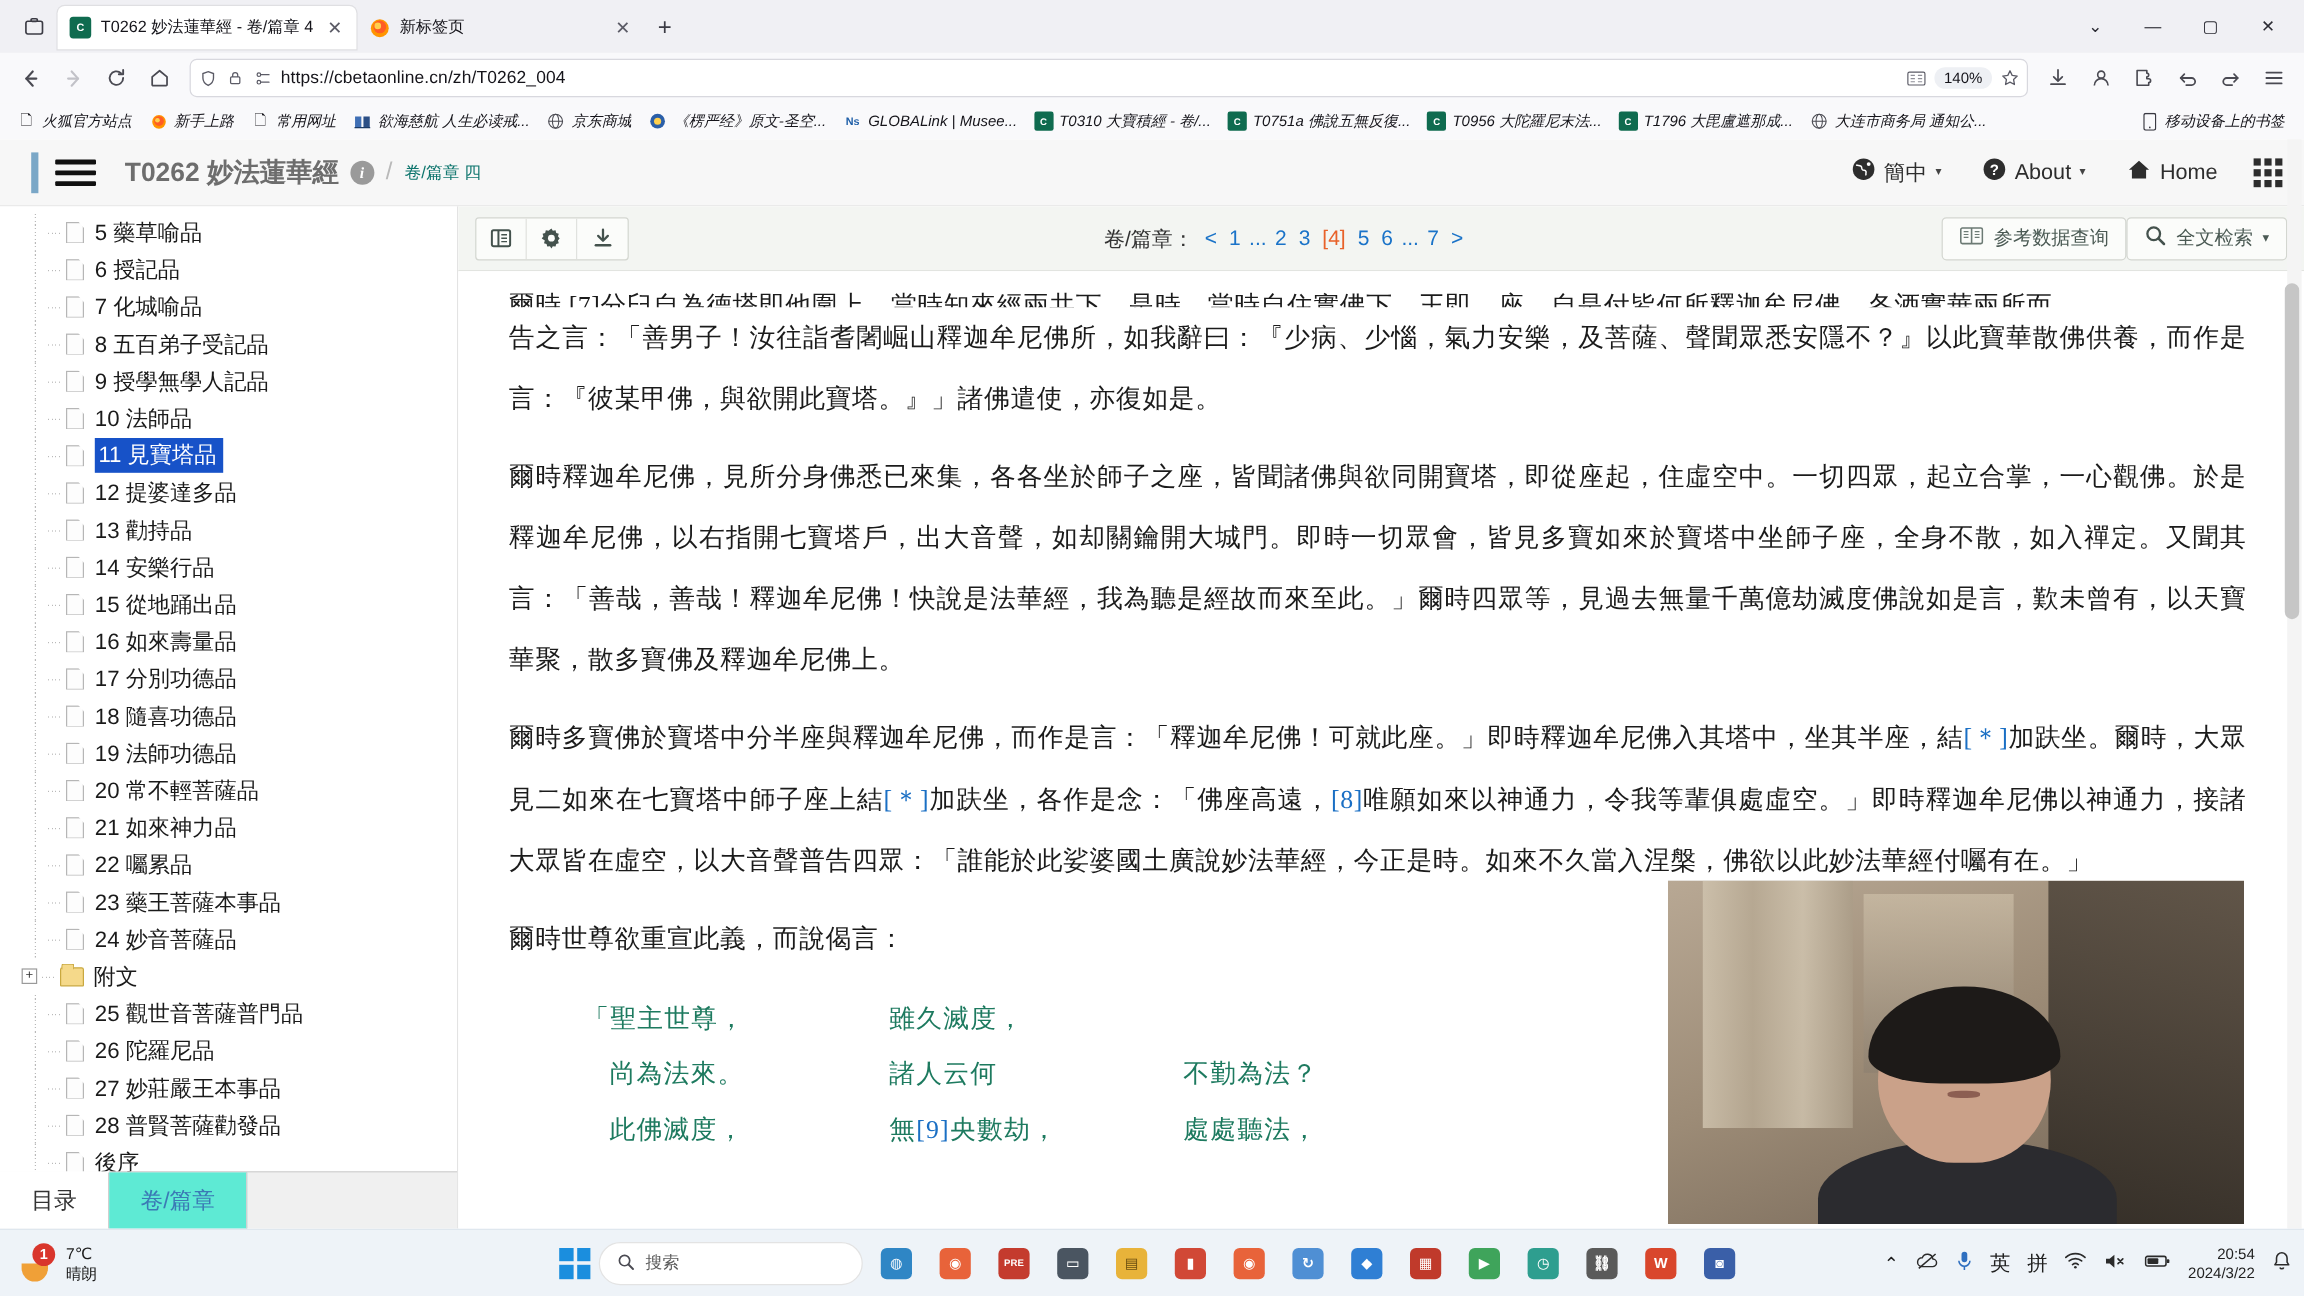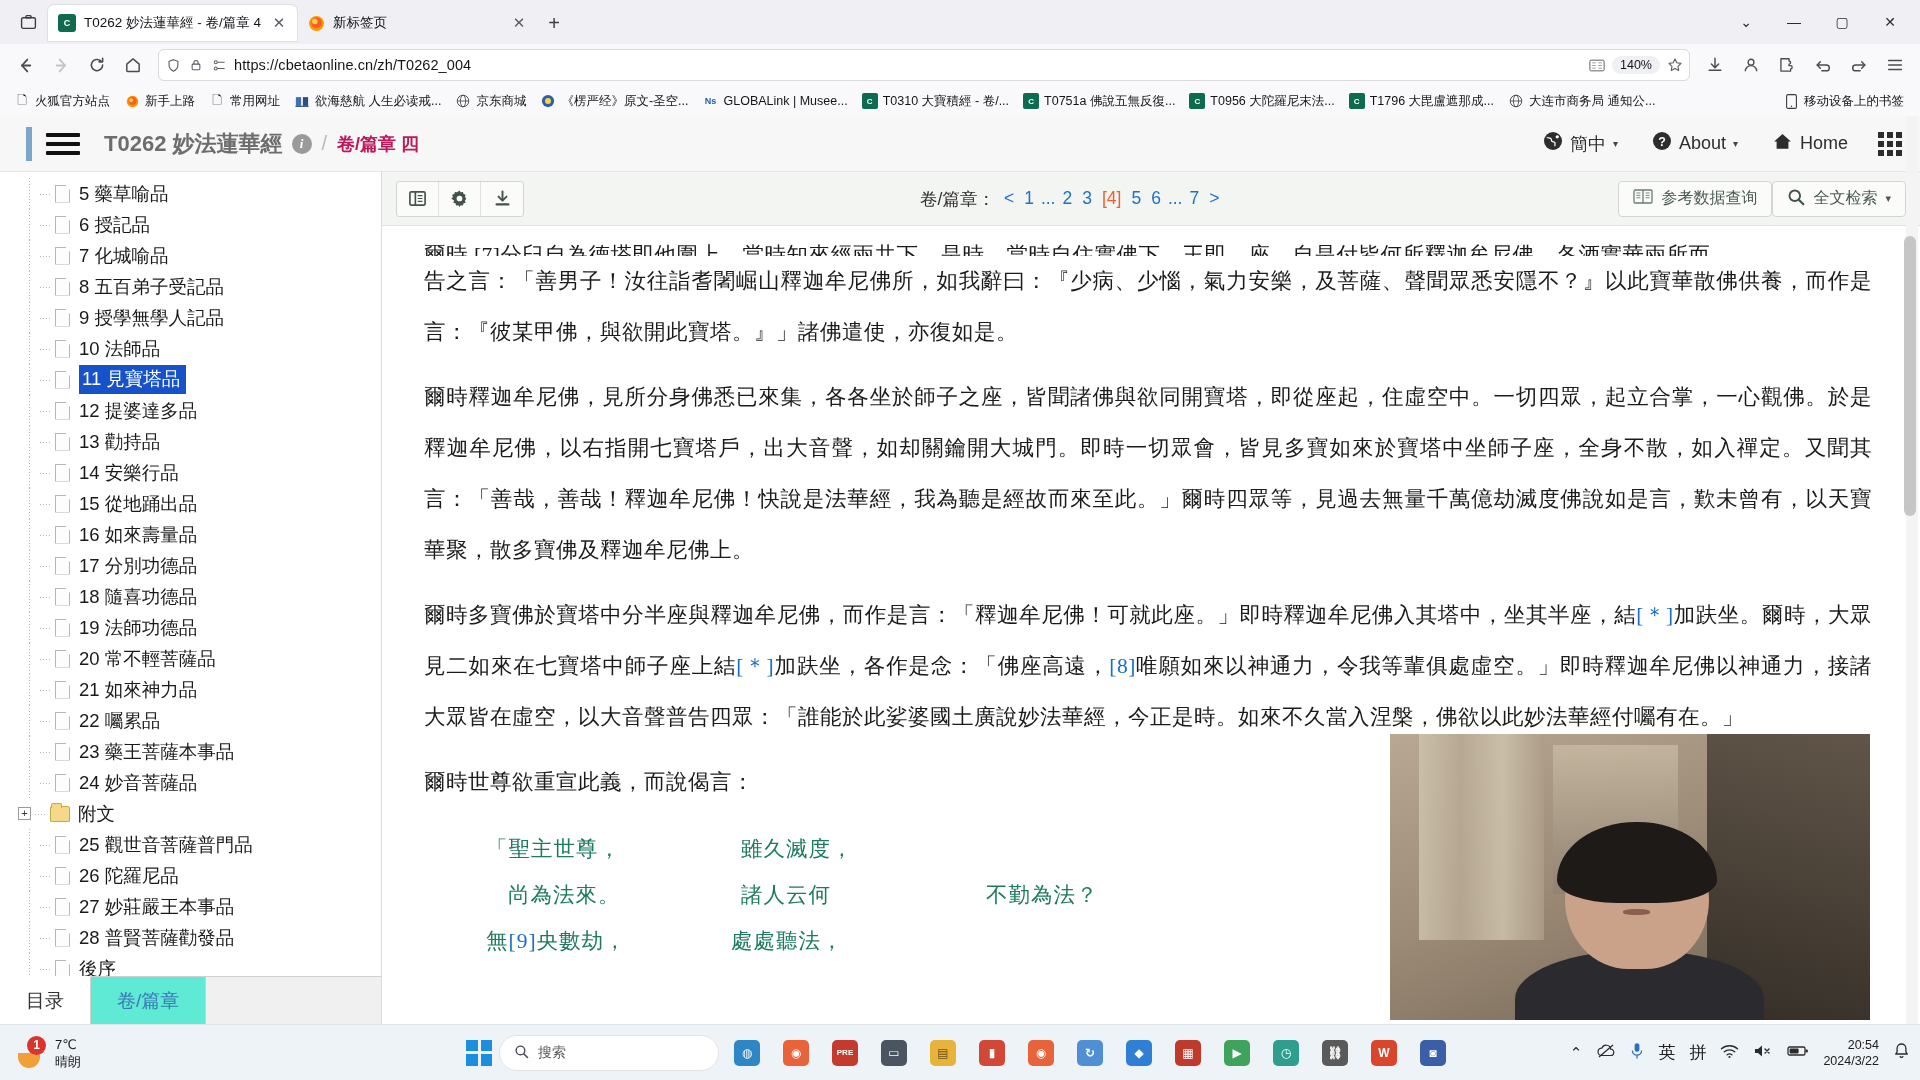--- a/index.html
+++ b/index.html
@@ -41,39 +41,39 @@
   .navicon.disabled { color: #c2c2c8; }
   .urlbar {
     flex: 1; height: 32px; background: #ffffff; border: 1px solid #d8d8de; border-radius: 6px;
     display: flex; align-items: center; padding: 12px 6px; gap: 7px; margin: 0 6px;
   }
   .urlbar .url { flex: 1; font-size: 14.5px; color: #15141a; letter-spacing:.1px; }
   .zoombadge { font-size: 12.5px; color: #15141a; background:#eef0f4; border-radius: 10px; padding: 2px 8px; }
 
   .bookmarks { height: 30px; background: #f9f9fb; display:flex; align-items:center; padding: 0 8px; gap: 2px; font-size: 12.5px; color: #15141a; position: relative;}
   .bm { display:flex; align-items:center; gap: 5px; padding: 3px 6px; border-radius: 4px; white-space: nowrap; max-width: 150px; }
-  .bm .bmlabel { overflow:hidden; text-overflow: ellipsis; white-space: nowrap; }
+  .bm .bmlabel { overflow:hidden; text-overflow: ellipsis; white-space: nowrap; font-style: italic; }
   .bm-mobile { position:absolute; right: 10px; display:flex; align-items:center; gap:5px; }
   .ico { width: 16px; height: 16px; flex:0 0 16px; display:flex; align-items:center; justify-content:center; font-size: 12px; }
   .ico-cbeta { background:#0f6b4f; color:#fff; font-size:8px; font-weight:bold; border-radius:2px; }
 
   
   .page { flex: 1; background: #fff; display: flex; flex-direction: column; position: relative; overflow: hidden; }
 
   .site-header {
     height: 56px; background: #f7f7f7; border-bottom: 1px solid #e6e6e6;
     display: flex; align-items: center; padding: 0 18px 0 16px; gap: 0;
   }
   .accent-bar { width: 6px; height: 34px; background: #7aa7c7; margin: 0 14px 0 10px; }
   .hamburger { width: 34px; display:flex; flex-direction:column; gap:5px; margin-right: 24px; }
   .hamburger span { display:block; height: 4px; background: #111; border-radius: 1px; }
   .site-title { font-size: 22px; color: #6d6d6d; display:flex; align-items:center; gap: 9px; font-weight: 600; }
   .info-dot { width: 20px; height: 20px; border-radius: 50%; background: #9a9a9a; color:#fff; font-size: 13px; font-style: italic; font-weight: bold; display:flex; align-items:center; justify-content:center; font-family: "Liberation Serif", serif;}
   .slash { color:#b9b9b9; margin: 0 10px; font-size: 20px; }
-  .breadcrumb-sub { font-size: 18px; color: #be185d; font-weight: 700; }
+  .breadcrumb-sub { font-size: 14px; color: #0f766e; font-weight: 400; }
   .hdr-spacer { flex: 1; }
   .hdr-item { display:flex; align-items:center; gap: 7px; font-size: 18px; color: #2d2d2d; margin-left: 34px; }
   .hdr-item .caret { font-size: 10px; color:#444; }
   .grid-ico { display:grid; grid-template-columns: repeat(3, 6px); grid-template-rows: repeat(3, 6px); gap: 3px; margin-left: 30px; }
   .grid-ico i { background:#2d2d2d; display:block; }
 
   .body-area { flex: 1; display: flex; min-height: 0; }
 
   
   .sidebar { width: 382px; background: #fff; display:flex; flex-direction: column; border-right: 1px solid #dcdcdc; }
@@ -679,20 +679,21 @@
               <div class="gatha-row">
                 <span class="gatha-col">「聖主世尊，</span>
                 <span class="gatha-col c2">雖久滅度，</span>
               </div>
               <div class="gatha-row">
                 <span class="gatha-col" style="padding-left:22px">尚為法來。</span>
                 <span class="gatha-col c2">諸人云何</span>
                 <span class="gatha-col">不勤為法？</span>
               </div>
               <div class="gatha-row">
+                <span class="gatha-col" style="padding-left:22px">此佛滅度，</span>
                 <span class="gatha-col c2"><span>無</span><span class="note">[9]</span><span>央數劫，</span></span>
                 <span class="gatha-col">處處聽法，</span>
               </div>
             </div>
           </div>
         </div>
 
         <div class="webcam">
           <div class="wc-wall"></div>
           <div class="wc-curtain"></div>

